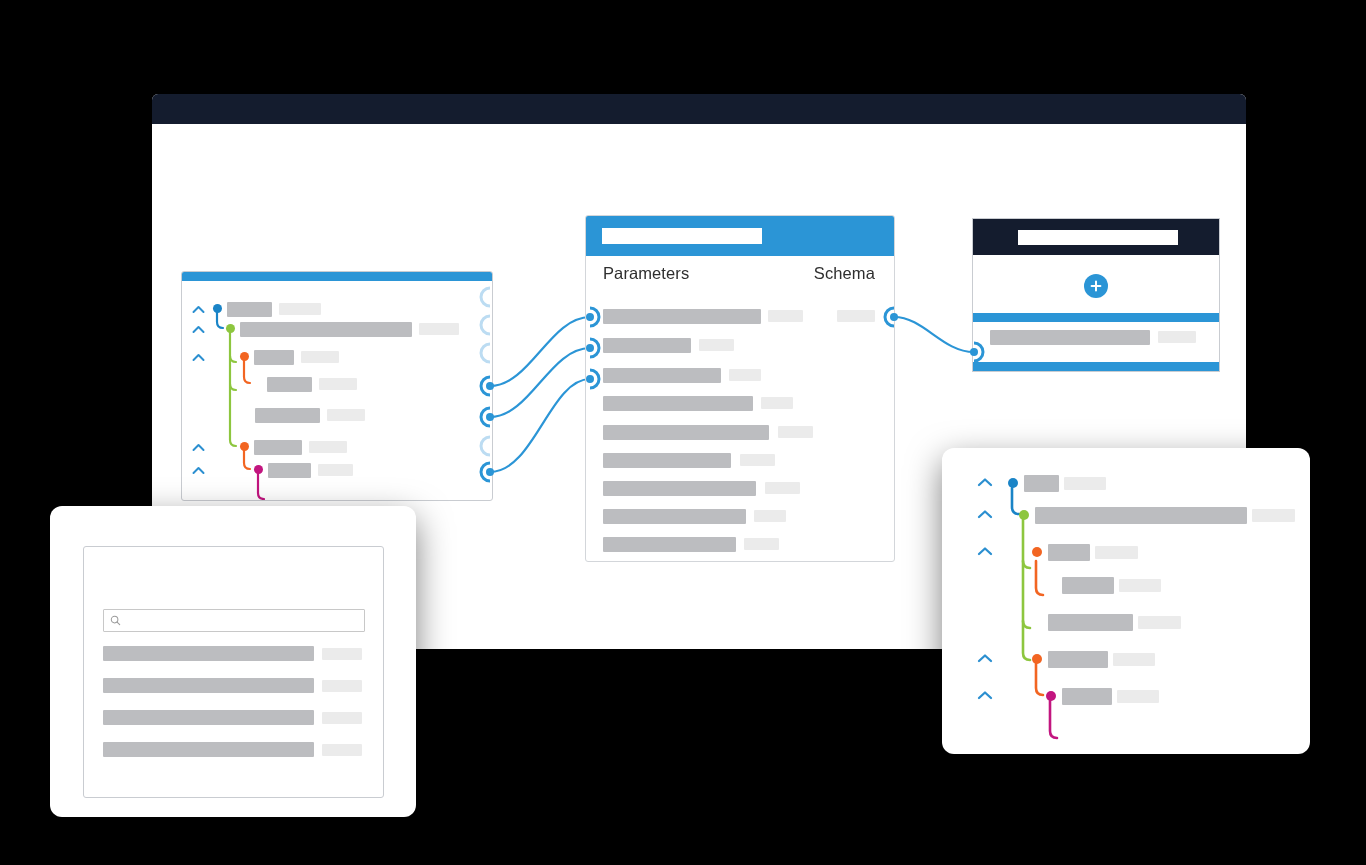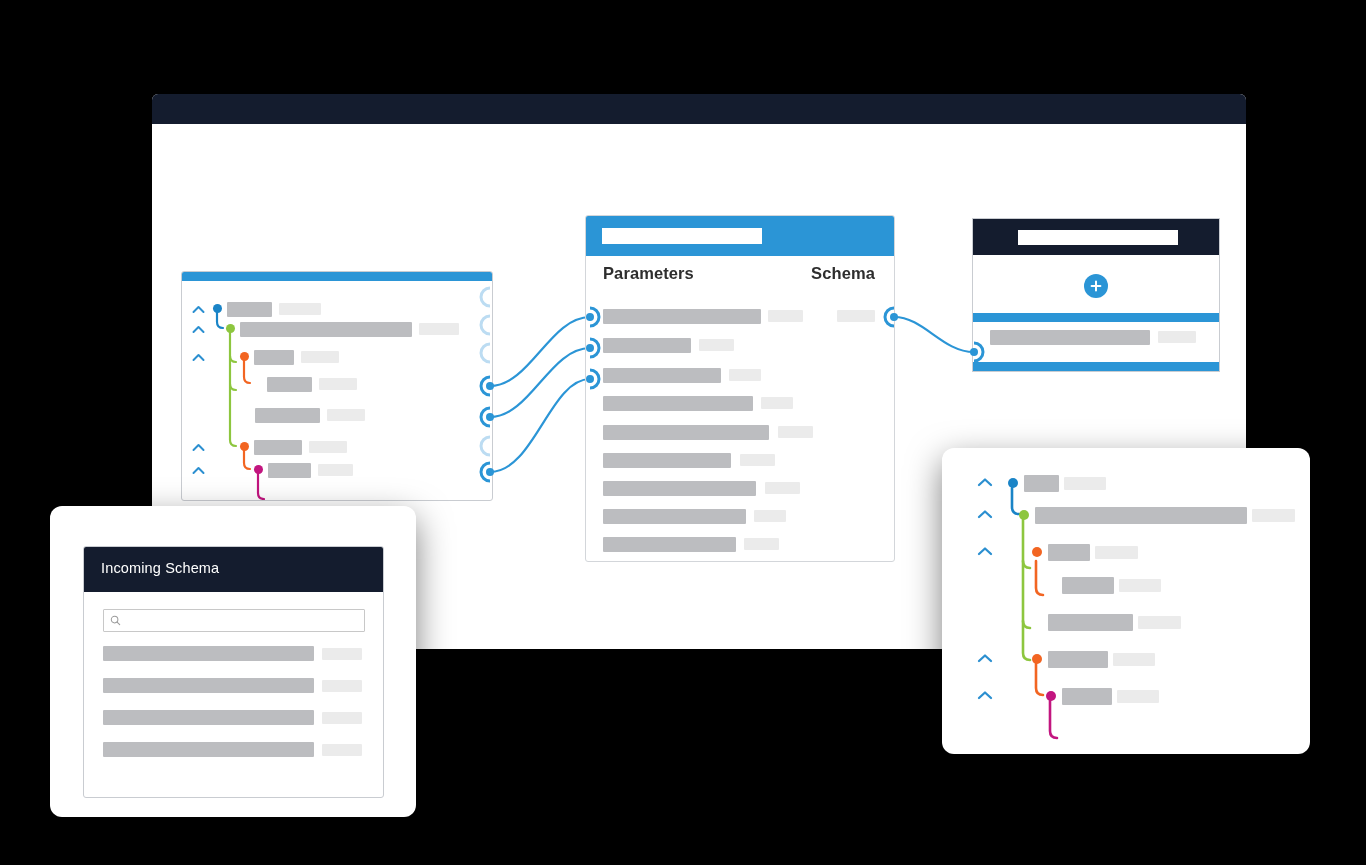--- a/index.html
+++ b/index.html
@@ -24,21 +24,21 @@
     position:absolute;left:0;top:0;width:100%;height:30px;
     background:#141c2e;
   }
   .app-canvas{
     position:absolute;left:0;top:30px;right:0;bottom:0;background:#ffffff;
   }
 
   
   .card{
     position:absolute;background:#ffffff;
-    border:1px solid #c9ccd1;border-radius:3px;font-weight:bold;
+    border:1px solid #c9ccd1;border-radius:3px;
   }
 
   
   .tree-panel{overflow:hidden;}
   .tree-accent{height:9px;background:#2b95d6;width:100%;}
   .tree-body{position:relative;width:100%;}
 
   .tree-row{position:absolute;display:flex;align-items:center;}
   .chev{
     width:16px;height:16px;position:absolute;
@@ -380,23 +380,20 @@
             <path d="M11 2 A9 9 0 0 1 11 20" fill="none" stroke="#2b95d6" stroke-width="3"></path>
             <circle cx="11" cy="11" r="4" fill="#2b95d6"></circle>
           </svg>
       </div>
 
     </div>
   </div>
 
   <div class="schema-float"></div>
   <div class="schema-card">
-    <div class="schema-head">
-      <span class="schema-title">Incoming Schema</span>
-    </div>
     <div class="schema-body">
       <div class="schema-search">
         <svg width="11" height="11" viewBox="0 0 12 12">
           <circle cx="5" cy="5" r="3.6" fill="none" stroke="#9a9a9a" stroke-width="1.1"></circle>
           <path d="M7.7 7.7 L10.6 10.6" stroke="#9a9a9a" stroke-width="1.1" stroke-linecap="round"></path>
         </svg>
         <input type="text" placeholder="" style="">
       </div>
 
       <div class="schema-row" style="top:54px;">

